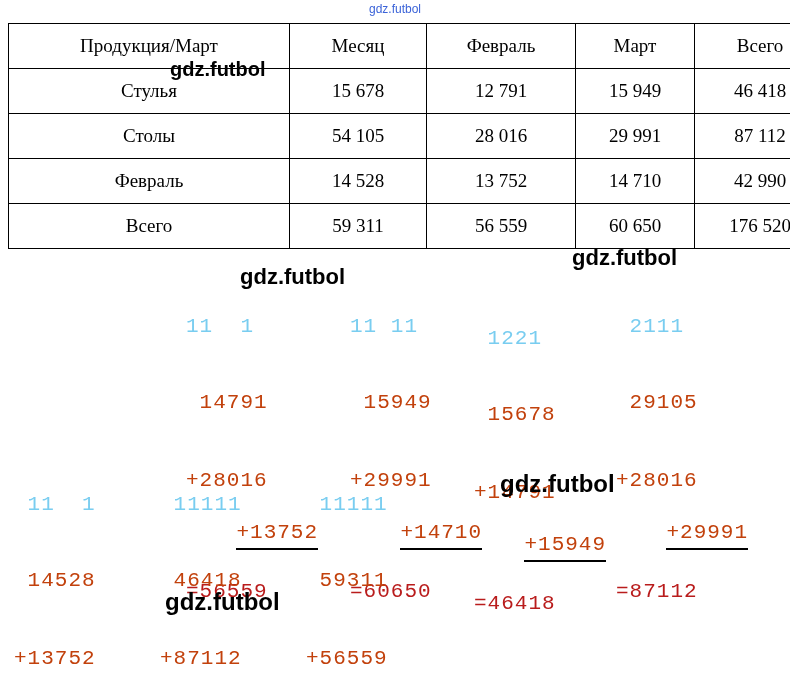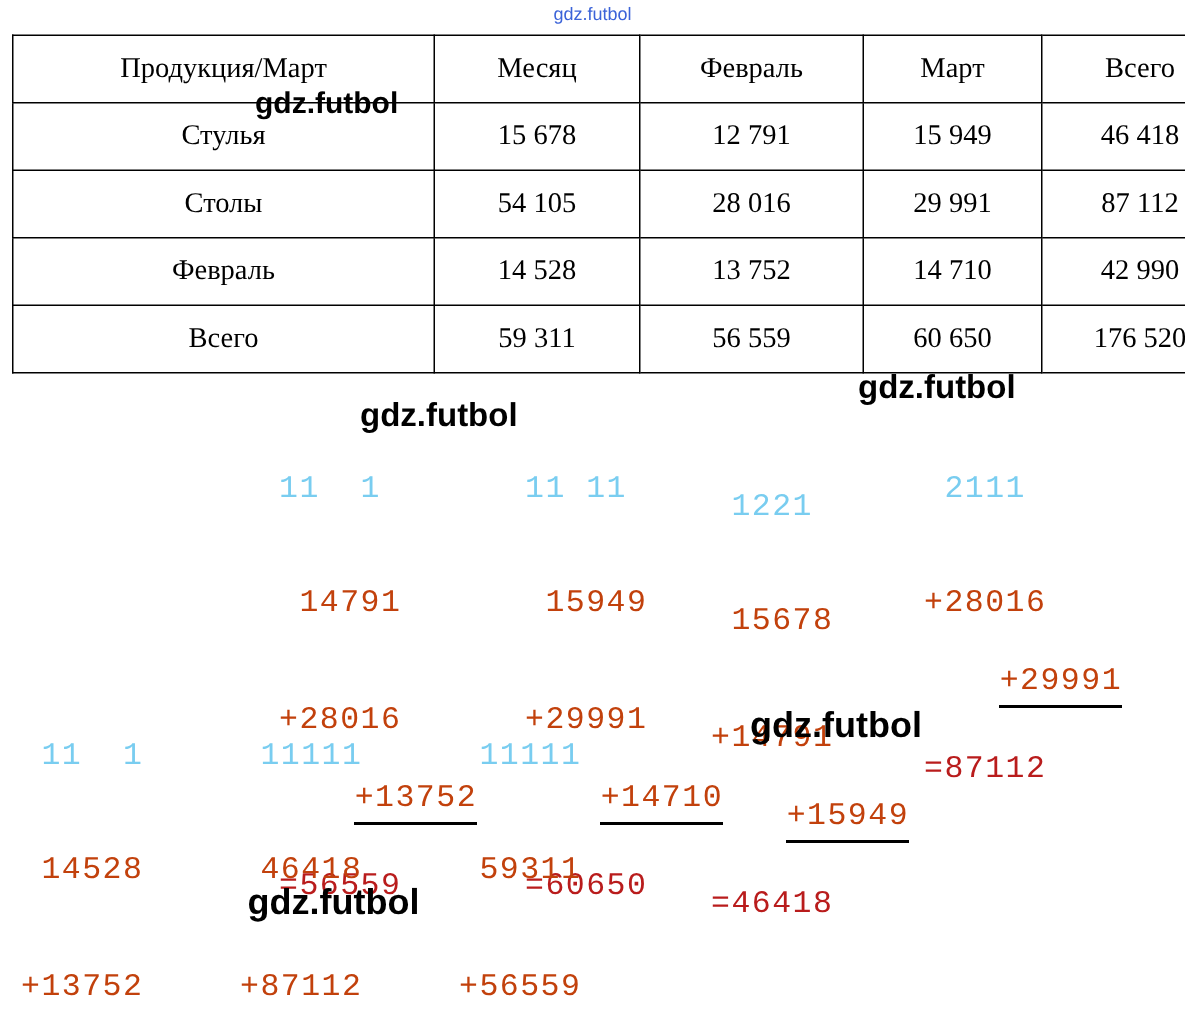--- a/index.html
+++ b/index.html
@@ -185,20 +185,21 @@
   <div class="col c3">
     <div class="carry"> 1221</div>
     <div class="addend"> 15678</div>
     <div class="addend">+14791</div>
     <div class="addend last">+15949</div>
     <div class="result">=46418</div>
   </div>
 
   <div class="col c4">
     <div class="carry"> 2111</div>
+    <div class="addend"> 29105</div>
     <div class="addend">+28016</div>
     <div class="addend last">+29991</div>
     <div class="result">=87112</div>
   </div>
 
   <div class="col c5">
     <div class="carry"> 11  1</div>
     <div class="addend"> 14528</div>
     <div class="addend">+13752</div>
     

